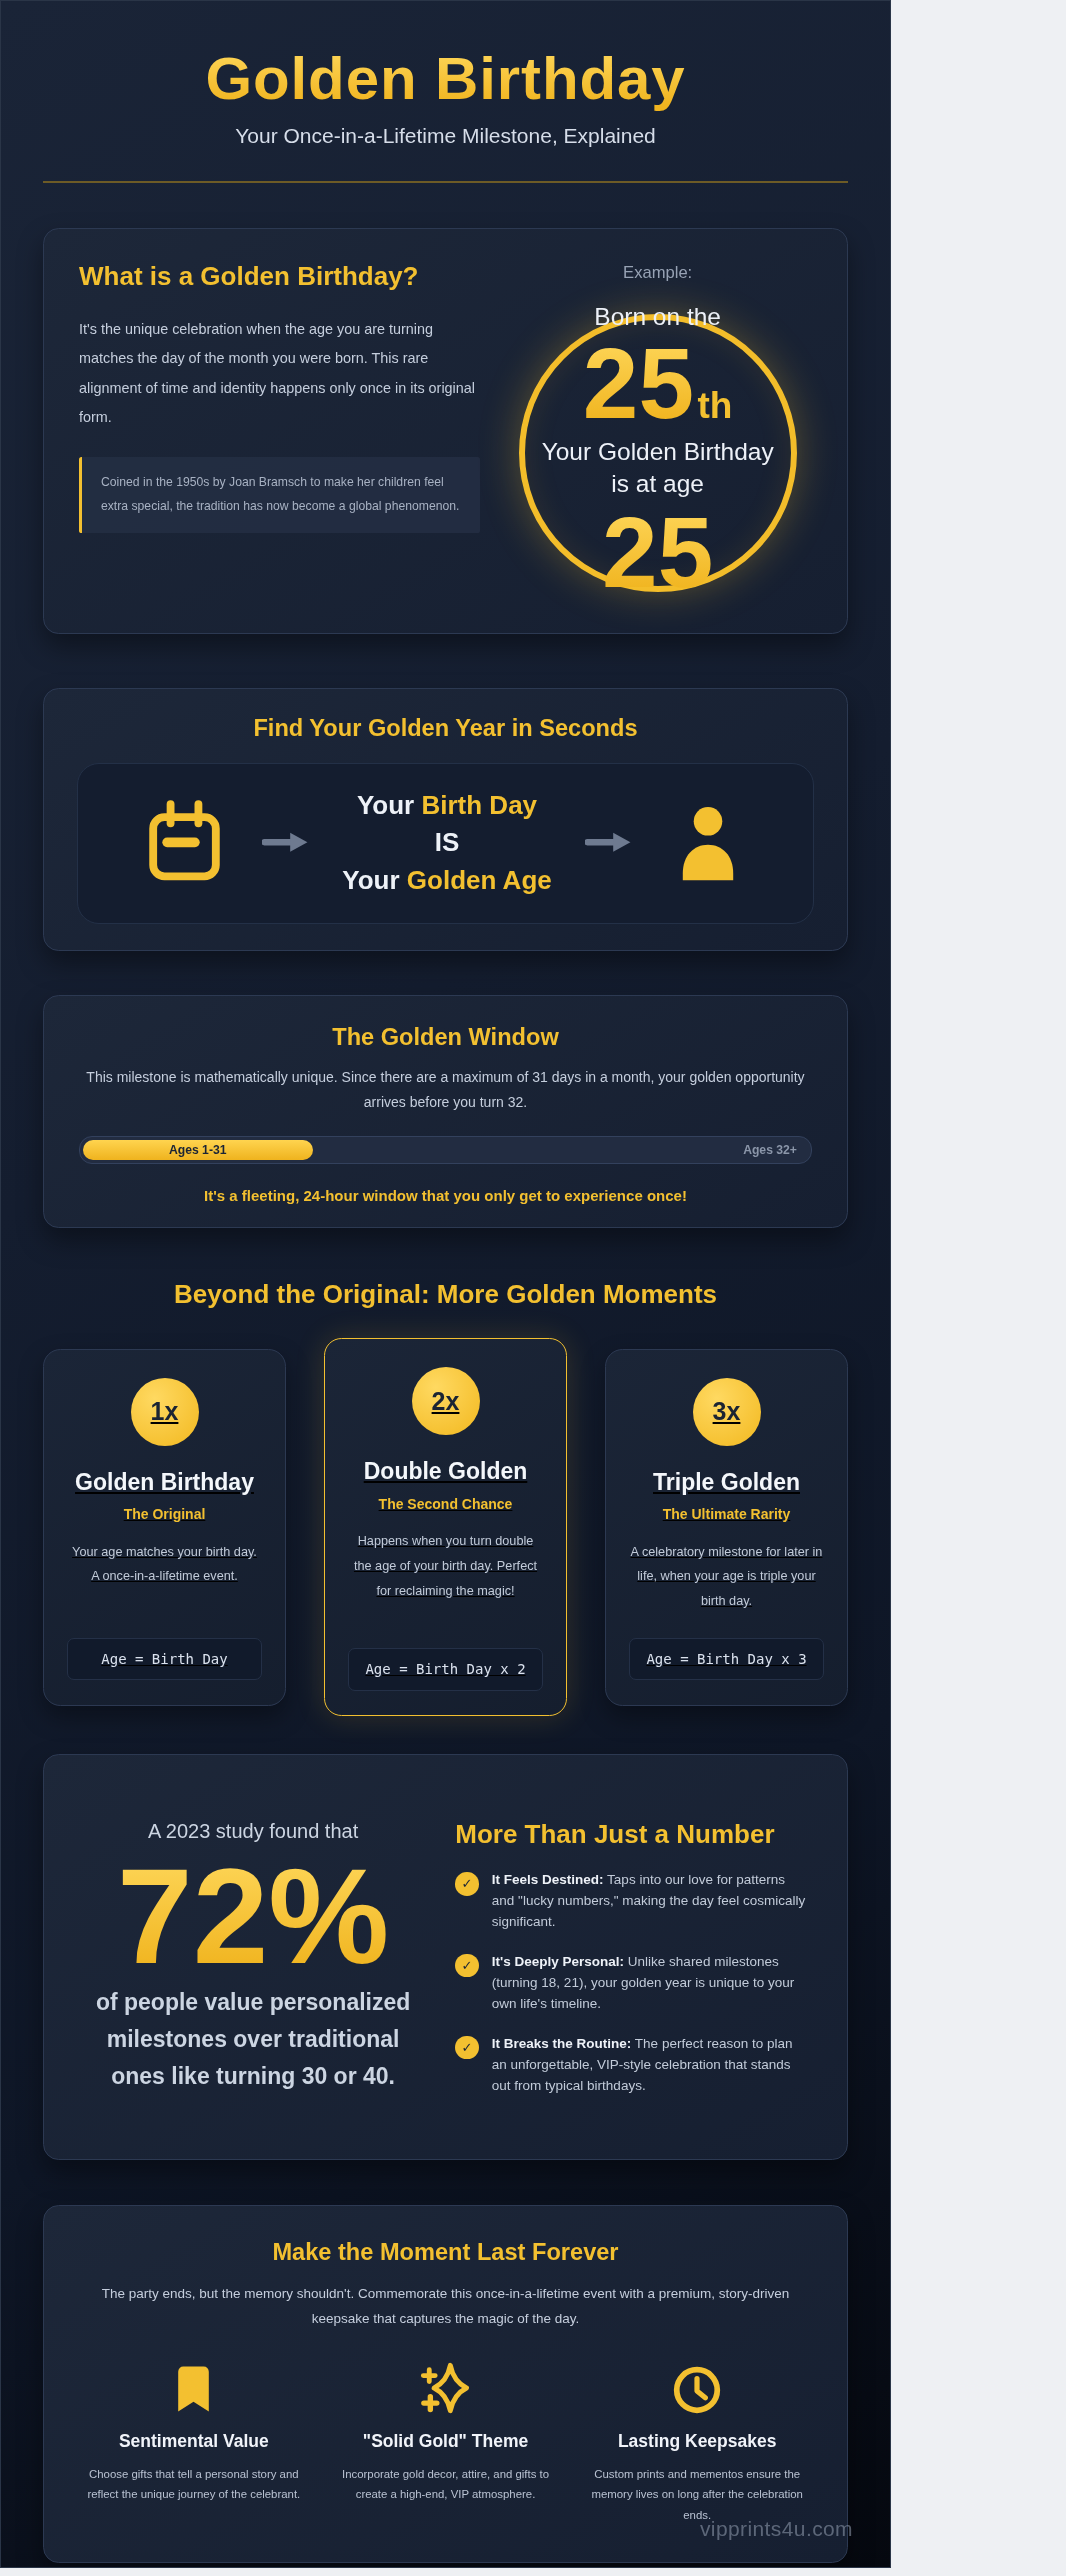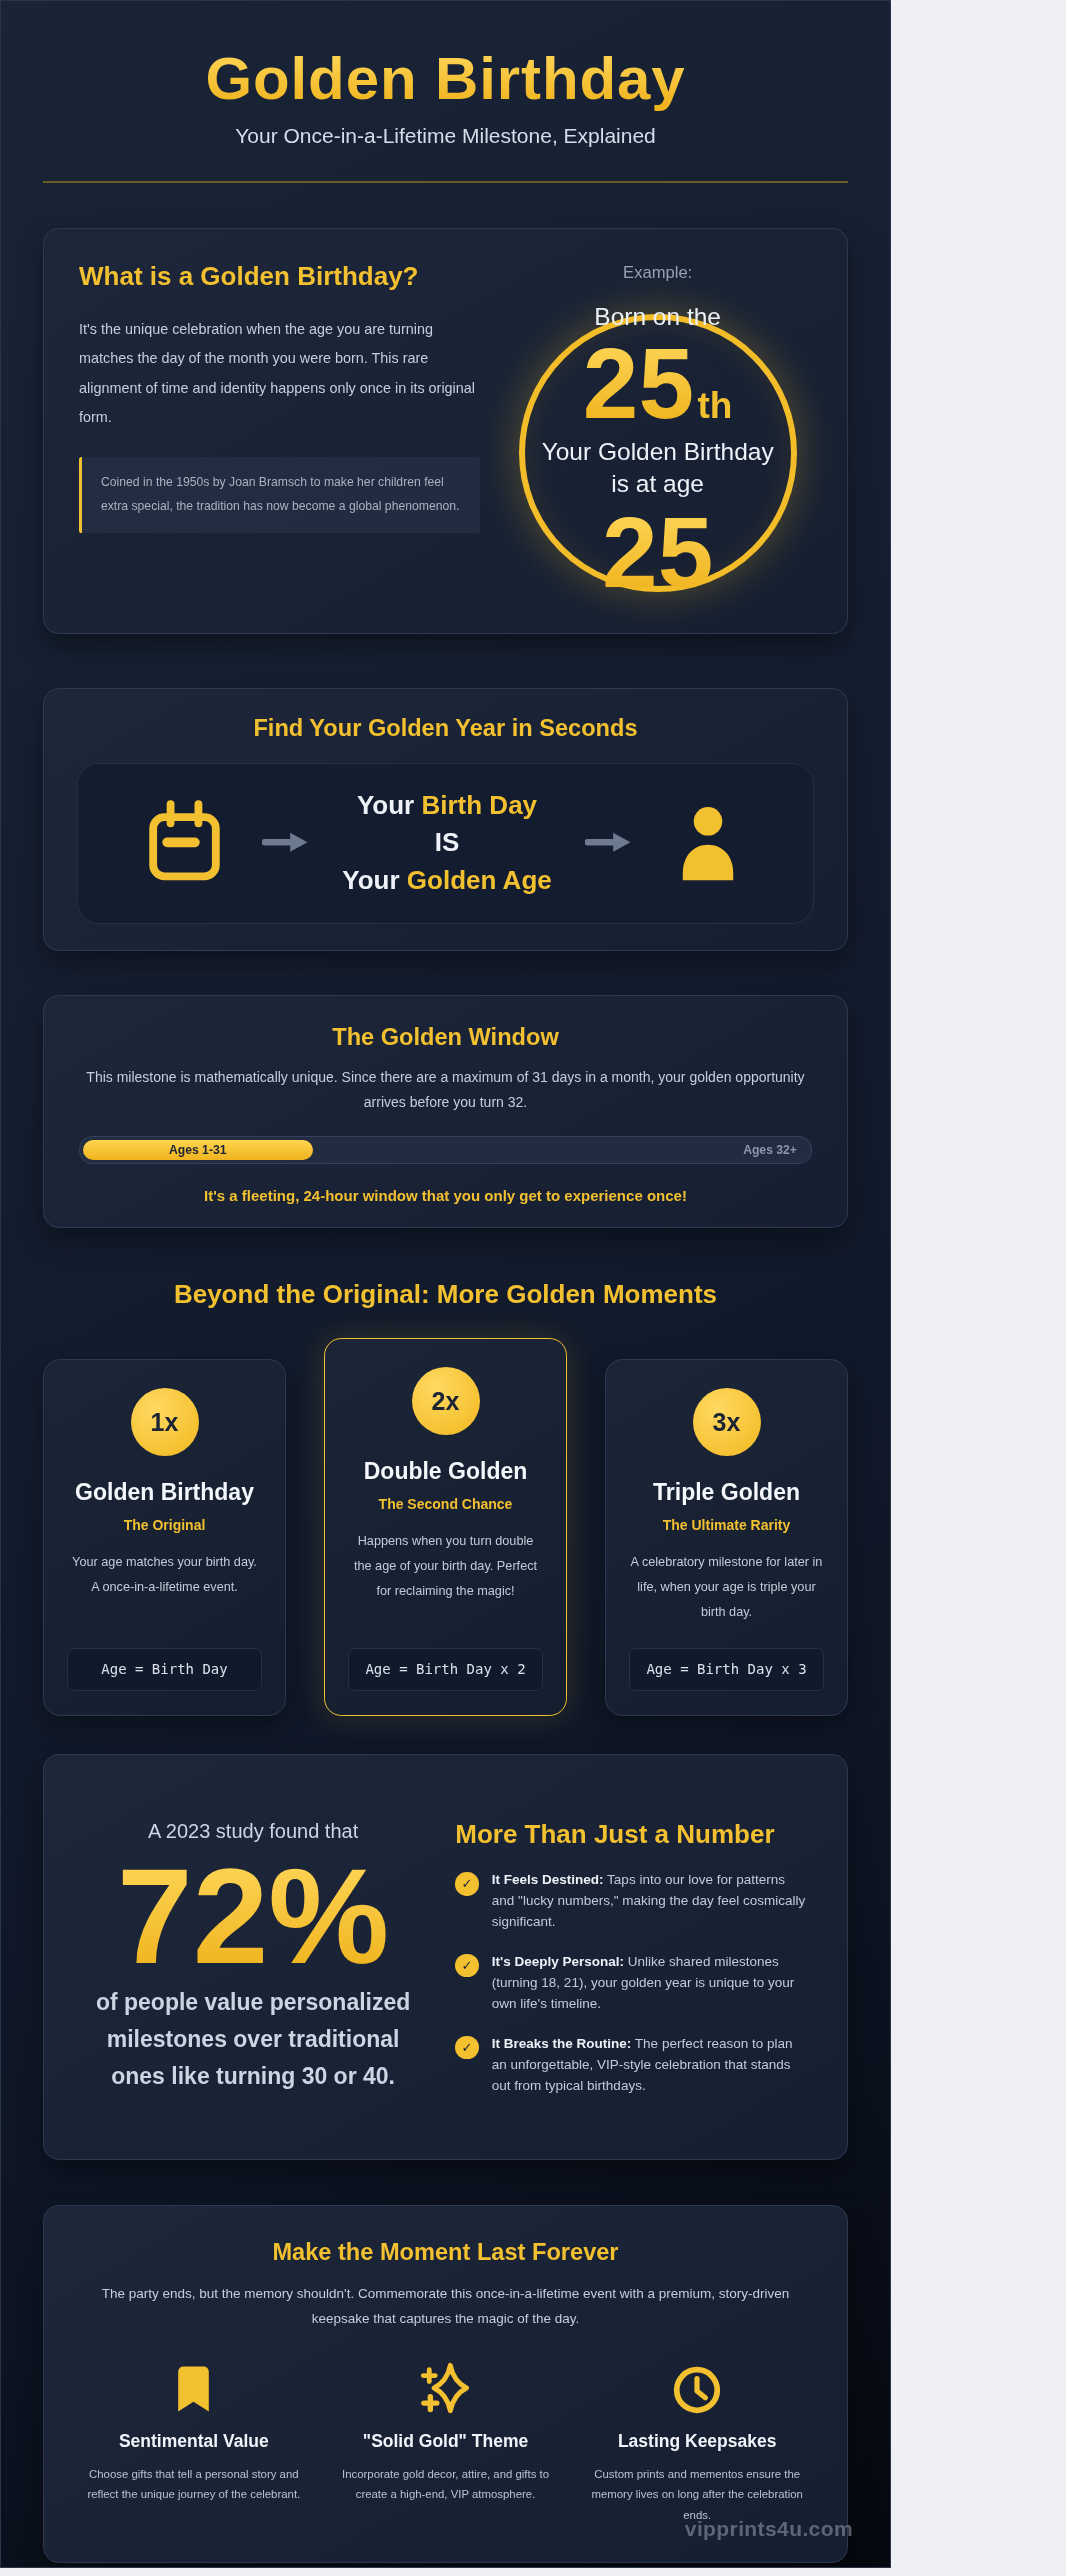--- a/index.html
+++ b/index.html
@@ -79,21 +79,21 @@
     display:flex;align-items:center;justify-content:center;
   }
   .bar-fill-label{font-size:12.2px;font-weight:700;color:#1b2435;}
   .bar-rest-label{
     position:absolute;right:14px;top:50%;transform:translateY(-50%);
     font-size:12.2px;font-weight:700;color:#8b96a9;
   }
   .window-caption{margin-top:23px;font-size:15px;font-weight:700;color:#f3c030;}
   
   .moments-heading{margin-top:51px;text-align:center;font-size:26px;font-weight:700;color:#f3c030;}
-  .moments-row{margin-top:28px;display:flex;gap:38px;align-items:flex-end;}
+  .moments-row{margin-top:28px;display:flex;gap:38px;align-items:center;text-decoration:underline;}
   .mcard{
     flex:1;background:linear-gradient(150deg,#1b2537,#151e2e);
     border:0.9px solid #2c3952;border-radius:17.5px;
     padding:24.5px 23px;text-align:center;display:flex;flex-direction:column;
     min-height:357px;box-sizing:border-box;box-shadow:0 10.5px 23px rgba(0,0,0,.35);
   }
   .mcard.highlight{border:1.7px solid #f3c030;min-height:378px;box-shadow:0 0 30px rgba(243,192,48,.16);}
   .moment-badge{
     width:68px;height:68px;border-radius:50%;margin:3.5px auto 0;
     background:radial-gradient(circle at 35% 30%,#ffd961,#f2b81f);
@@ -128,21 +128,21 @@
   
   .keepsake-card{margin-top:45px;padding:31px 37px 37px;text-align:center;min-height:352px;}
   .keepsake-body{margin:14px auto 0;font-size:13.5px;line-height:1.85;color:#c5cedd;max-width:752px;}
   .keepsake-cols{margin-top:30px;display:flex;gap:26px;}
   .keepsake-col{flex:1;}
   .keepsake-iconbox{height:54px;display:flex;align-items:flex-end;justify-content:center;}
   .keepsake-title{margin-top:15.7px;font-size:17.5px;font-weight:700;color:#f1f4fa;}
   .keepsake-text{margin:11.4px auto 0;font-size:11.4px;line-height:1.8;color:#b9c2d2;max-width:262px;}
   
   .watermark{
-    position:absolute;right:37px;bottom:26px;font-size:21px;font-weight:700;
+    position:absolute;right:37px;bottom:26px;font-size:21px;font-weight:400;
     color:rgba(150,160,178,.55);letter-spacing:0.4px;
   }
 </style>
 </head>
 <body>
 
 <div class="canvas">
   <div class="infographic">
 
     <div class="header">

